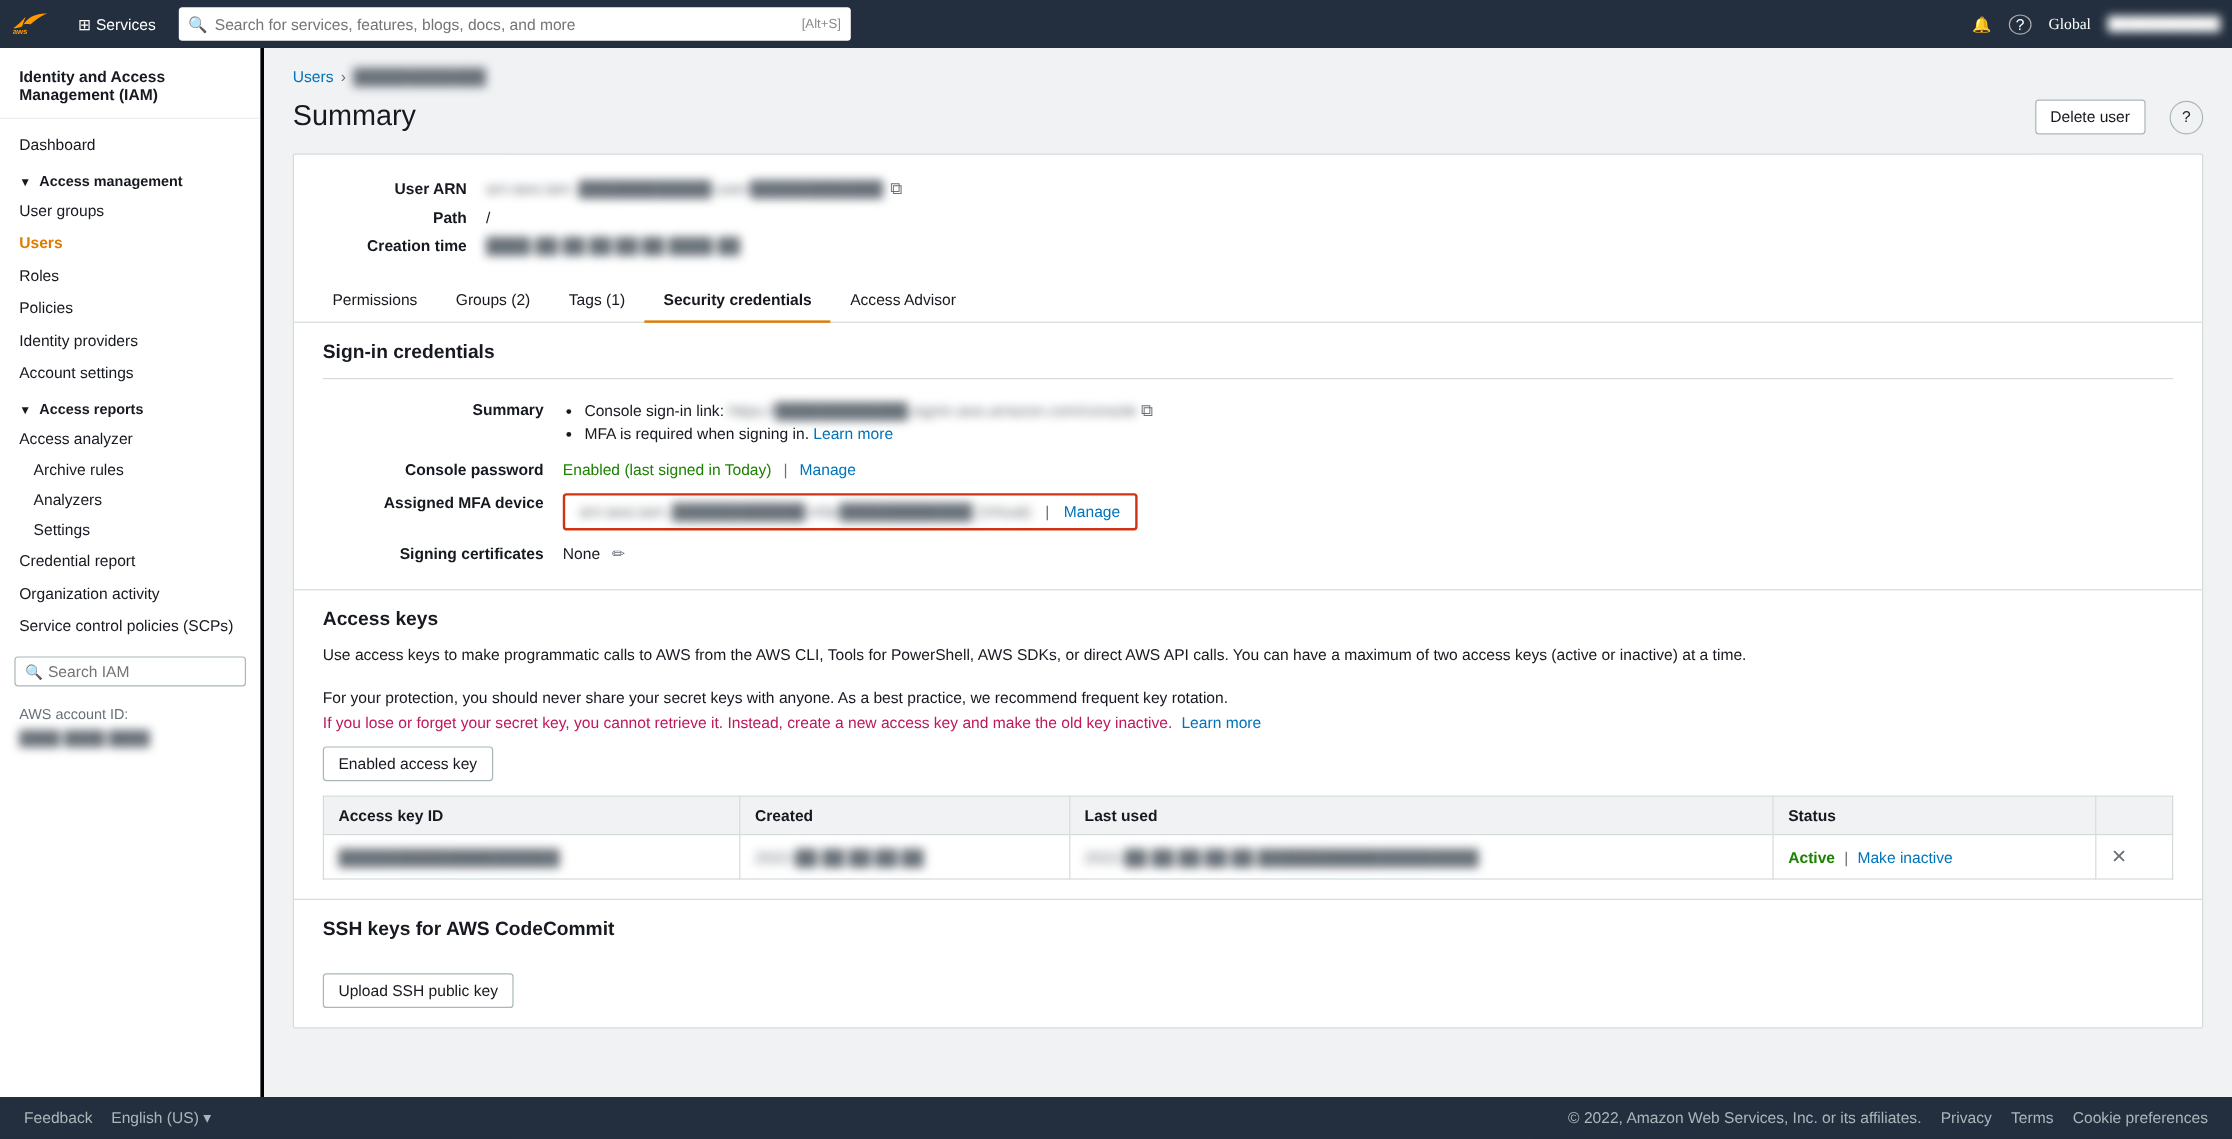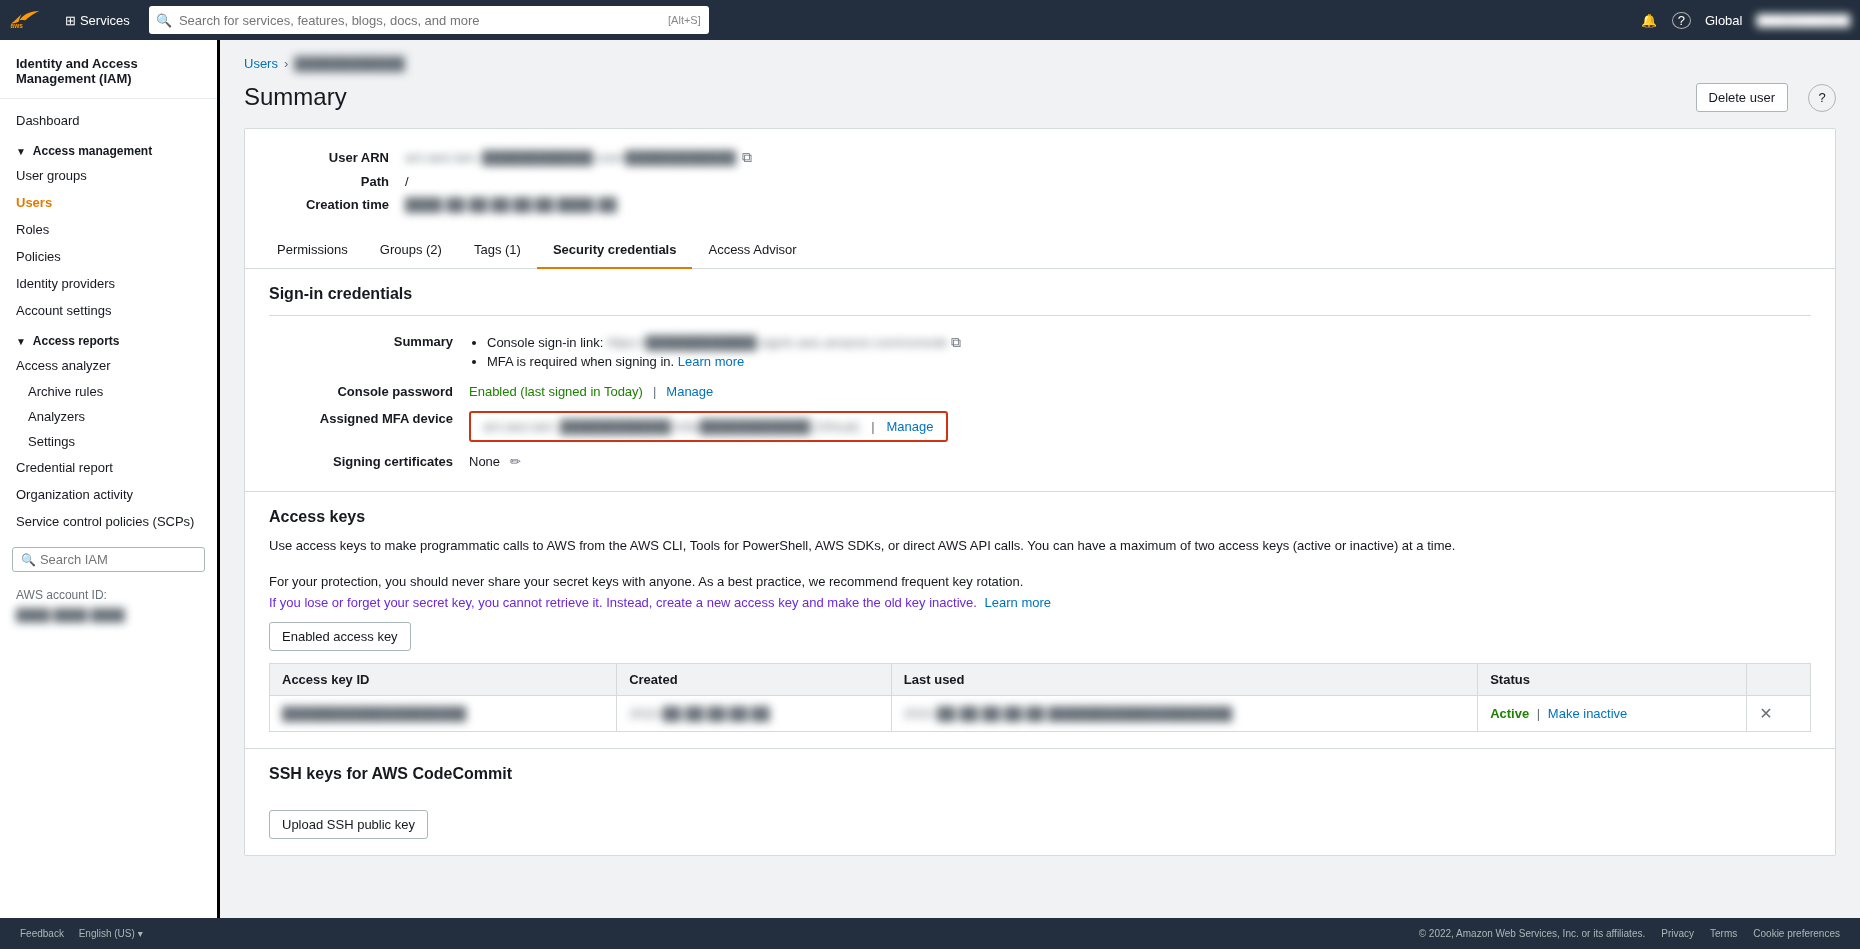--- a/index.html
+++ b/index.html
@@ -228,21 +228,21 @@
       border: 2px solid #d13212;
       border-radius: 3px;
       padding: 6px 12px;
       display: flex; align-items: center; gap: 8px;
     }
 
     
     .access-keys-section { padding: 16px 24px; }
     .description-text { font-size: 13px; color: #16191f; margin-bottom: 6px; }
     .warning-text { font-size: 13px; color: #e07b00; margin-bottom: 12px; }
-    .warning-text .important { color: #6d28d9; margin-top: 36px; }
+    .warning-text .important { color: #be185d; margin-top: 36px; }
 
     .btn {
       padding: 6px 12px;
       font-size: 13px;
       border-radius: 3px;
       cursor: pointer;
       border: 1px solid;
     }
     .btn-secondary {
       background: #fff;
@@ -283,21 +283,21 @@
     .action-link { color: #0073bb; cursor: pointer; }
     .delete-icon { color: #687078; cursor: pointer; font-size: 16px; }
 
     
     .ssh-section { padding: 16px 24px; }
 
     
     .footer {
       background: #232f3e;
       color: #aab7b8;
-      font-size: 10px;
+      font-size: 13px;
       padding: 10px 20px;
       display: flex;
       justify-content: space-between;
       align-items: center;
       position: fixed;
       bottom: 0; left: 0; right: 0;
       z-index: 100;
     }
     .footer .footer-right { display: flex; gap: 16px; align-items: center; }
     .footer .footer-link { color: #aab7b8; cursor: pointer; }
@@ -328,21 +328,21 @@
     <span>Services</span>
   </button>
   <div class="search-bar">
     <span style="color:#687078;margin-right:6px;">🔍</span>
     <input type="text" placeholder="Search for services, features, blogs, docs, and more" style="">
     <span class="search-shortcut">[Alt+S]</span>
   </div>
   <div class="nav-right">
     <span style="cursor:pointer;">🔔</span>
     <span style="cursor:pointer;border:1px solid #aaa;border-radius:50%;padding:0 5px;">?</span>
-    <span style="cursor:pointer;">Global</span>
+    <span style="cursor:pointer;font-family:Liberation Serif, serif;">Global</span>
     <span style="cursor:pointer;font-size:11px;" class="blurred-text">████████████</span>
   </div>
 </nav>
 
 <div class="layout">
 
   <aside class="sidebar">
     <div class="app-title">Identity and Access Management (IAM)</div>
 
     <div class="sidebar-nav-item">

